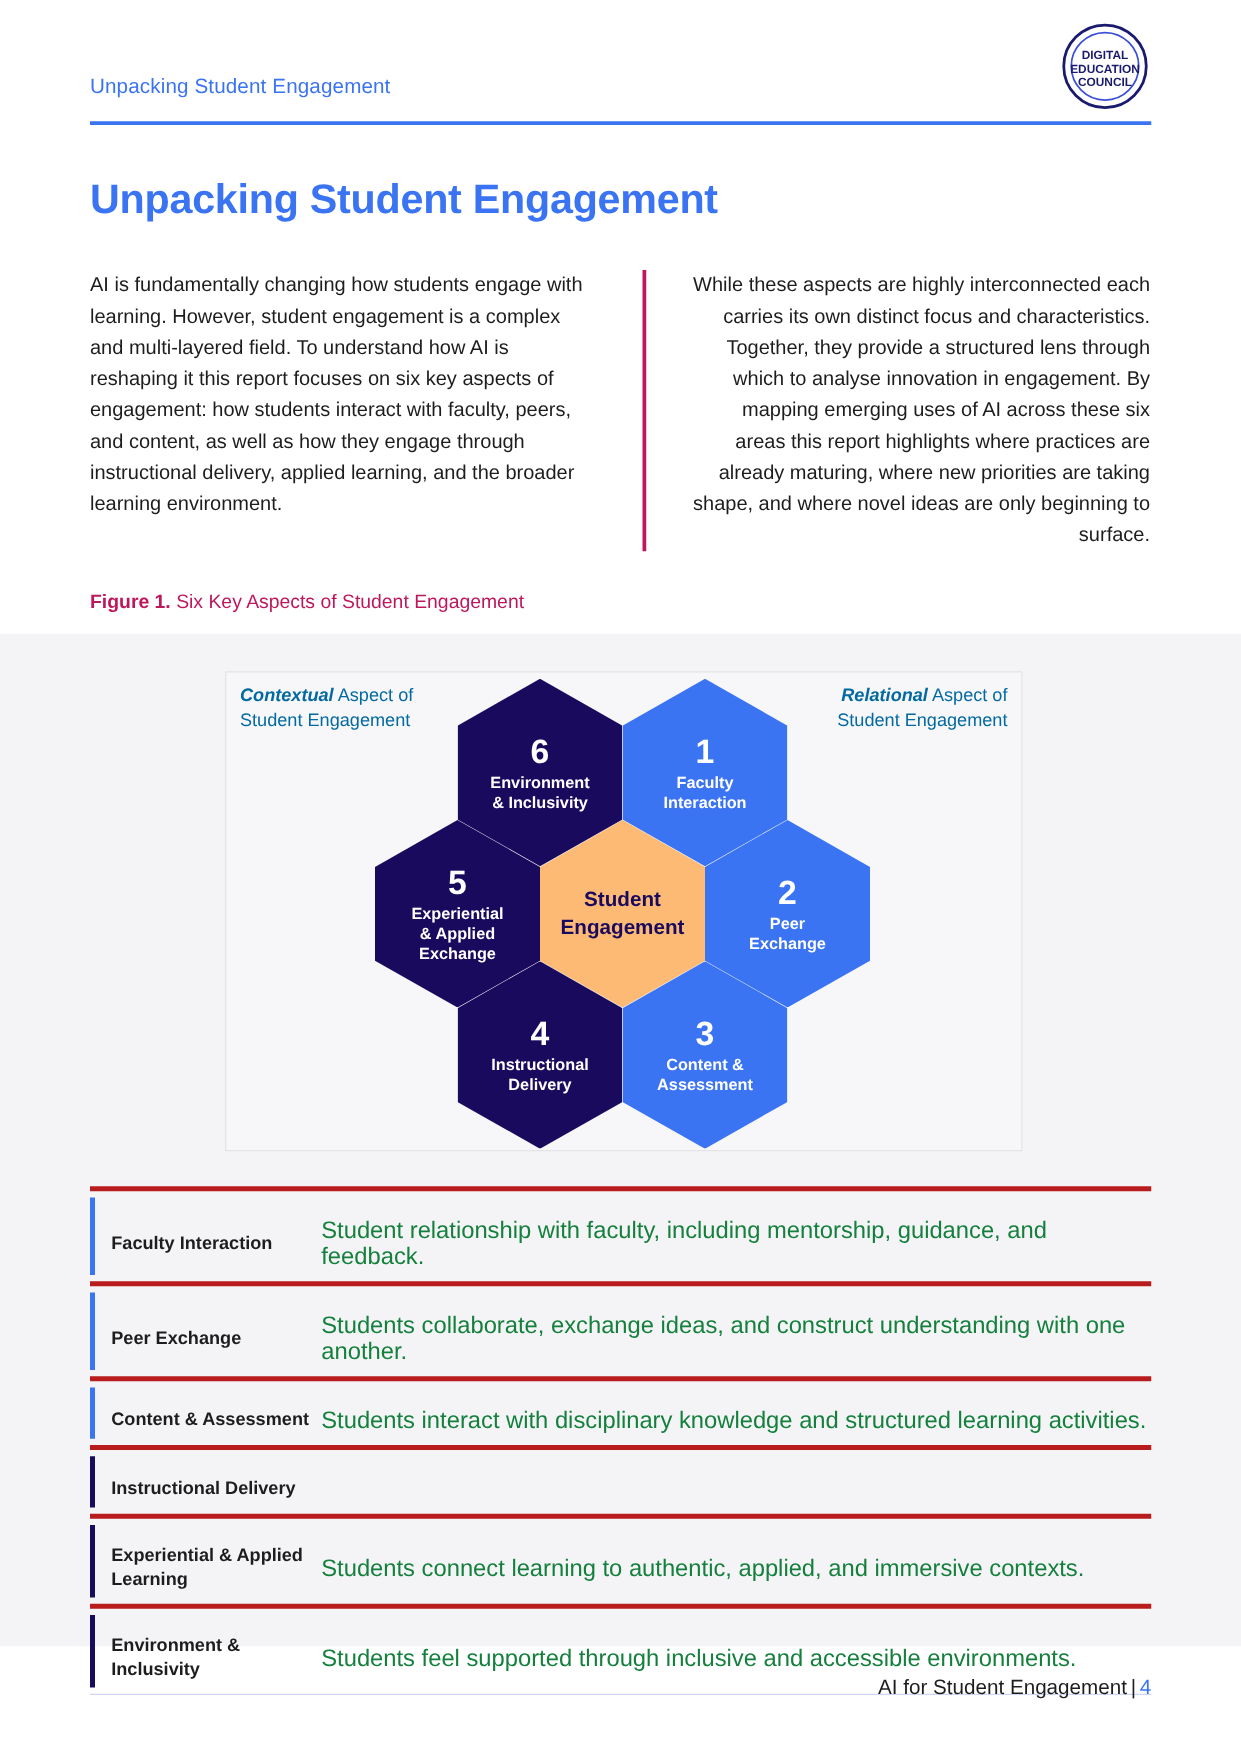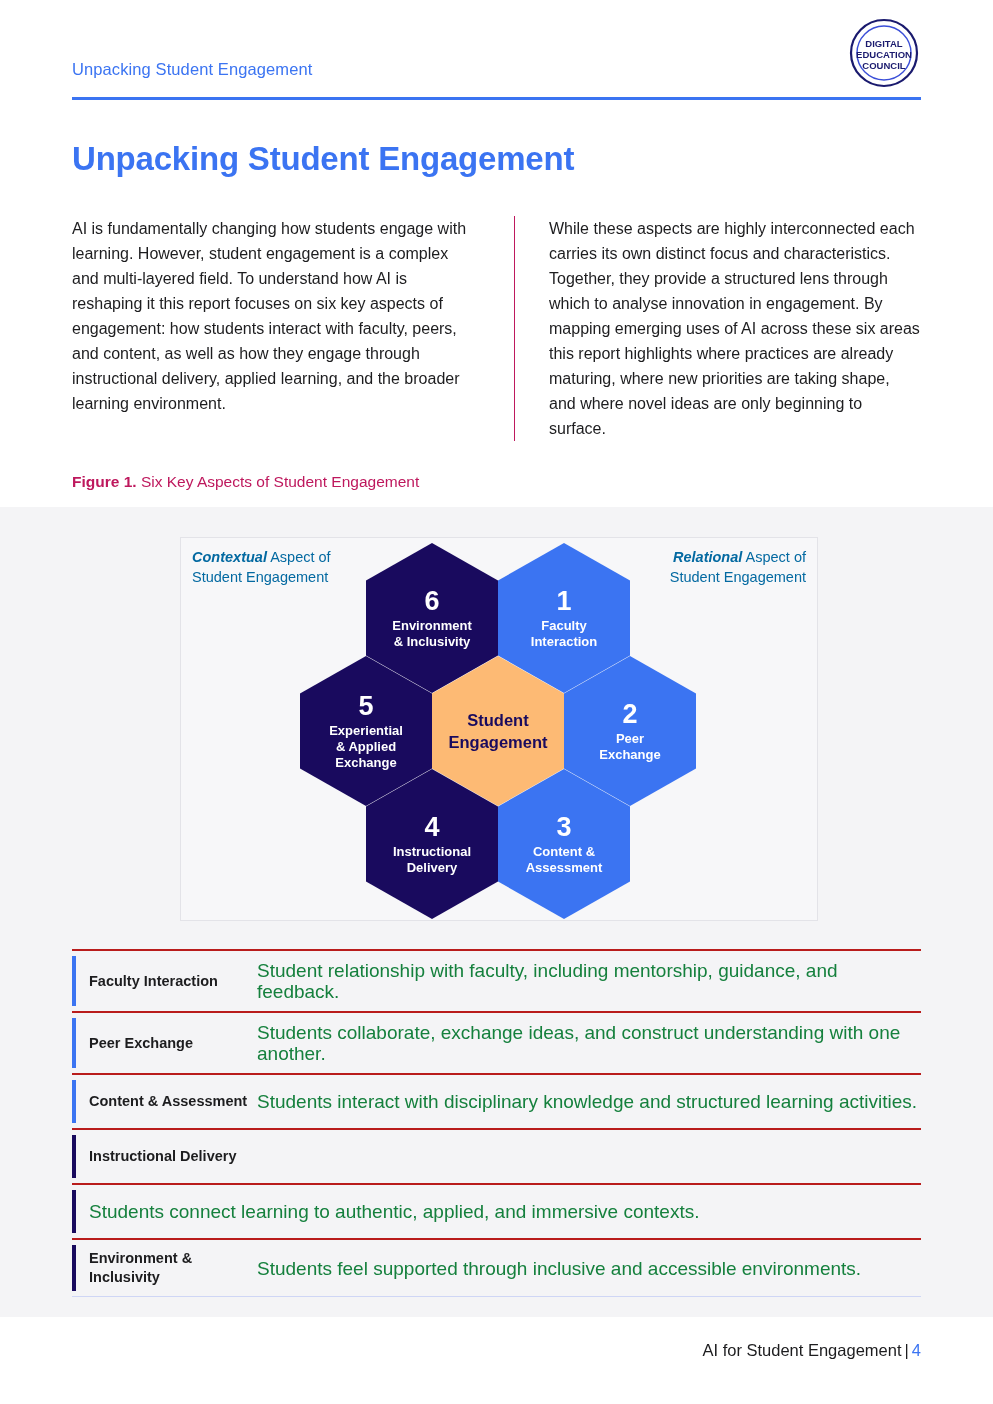--- a/index.html
+++ b/index.html
@@ -59,21 +59,22 @@
     gap: 36px;
   }
   .intro-col {
     width: 406px;
     font-size: 16px;
     line-height: 25px;
     color: #1d1d1f;
   }
   .intro-col.right {
     padding-left: 34px;
-    border-left: 1px solid #be185d;
+    border-left: 3px solid #be185d;
+    text-align: right;
   }
 
   
   .figure-caption {
     position: absolute;
     top: 473px; left: 72px;
     font-size: 15.5px;
     color: #be185d;
   }
   .figure-caption b { font-weight: bold; }
@@ -158,23 +159,23 @@
   
   .def-table {
     position: absolute;
     top: 949px; left: 72px;
     width: 849px;
   }
   .def-row {
     position: relative;
     display: flex;
     align-items: center;
-    border-top: 2px solid #b91c1c;
+    border-top: 4px solid #b91c1c;
     min-height: 55px;
-    padding: 9px 0 9px 17px;
+    padding: 21px 0 9px 17px;
   }
   .def-row:last-child { border-bottom: 1px solid #cfd6f5; }
   .def-row::before {
     content: "";
     position: absolute;
     left: 0; top: 5px; bottom: 5px;
     width: 4px;
     background: #3b74f2;
   }
   .def-row.navy::before { background: #190a5e; }
@@ -314,20 +315,21 @@
     <div class="def-desc">Students collaborate, exchange ideas, and construct understanding with one another.</div>
   </div>
   <div class="def-row">
     <div class="def-term">Content &amp; Assessment</div>
     <div class="def-desc">Students interact with disciplinary knowledge and structured learning activities.</div>
   </div>
   <div class="def-row navy">
     <div class="def-term">Instructional Delivery</div>
   </div>
   <div class="def-row navy">
+    <div class="def-term">Experiential &amp; Applied Learning</div>
     <div class="def-desc">Students connect learning to authentic, applied, and immersive contexts.</div>
   </div>
   <div class="def-row navy">
     <div class="def-term">Environment &amp; Inclusivity</div>
     <div class="def-desc">Students feel supported through inclusive and accessible  environments.</div>
   </div>
 </div>
 
 <div class="footer">
   <span>AI for Student Engagement</span><span class="sep">|</span><span class="pg">4</span>

